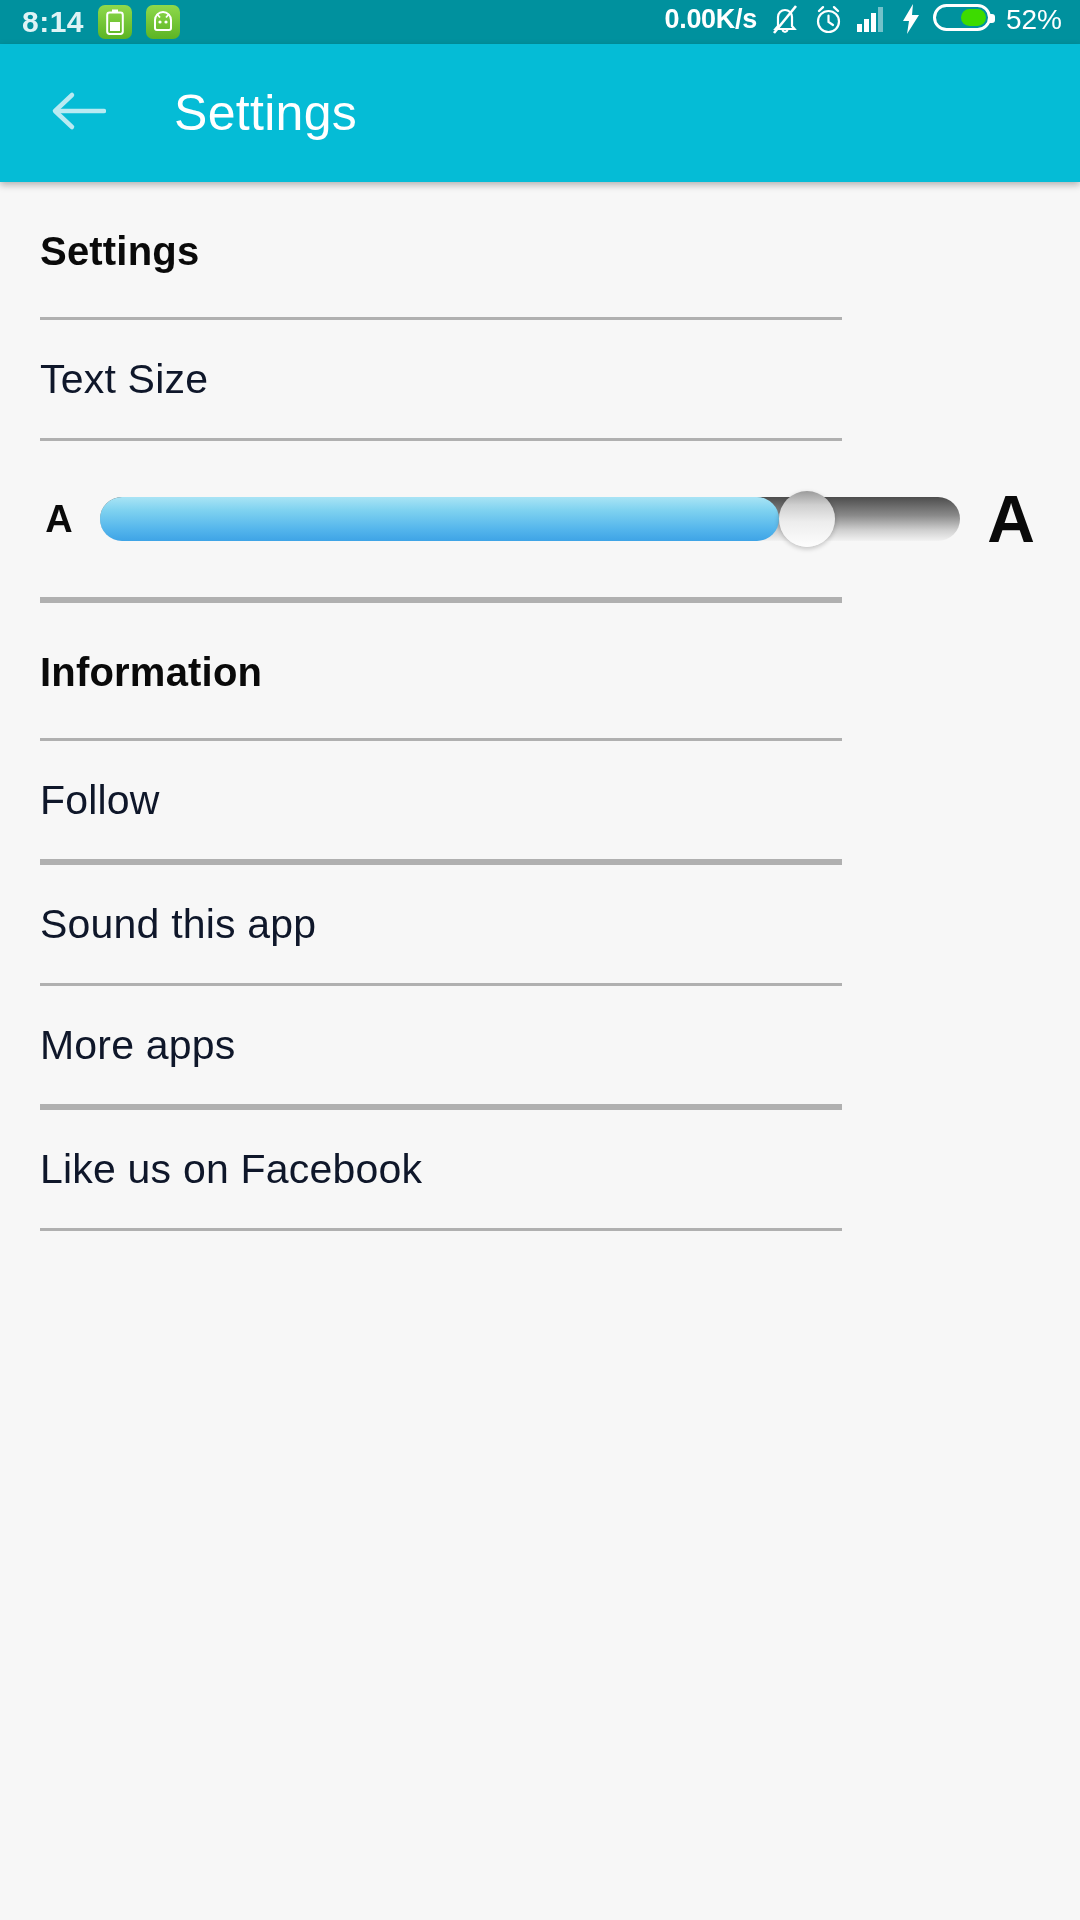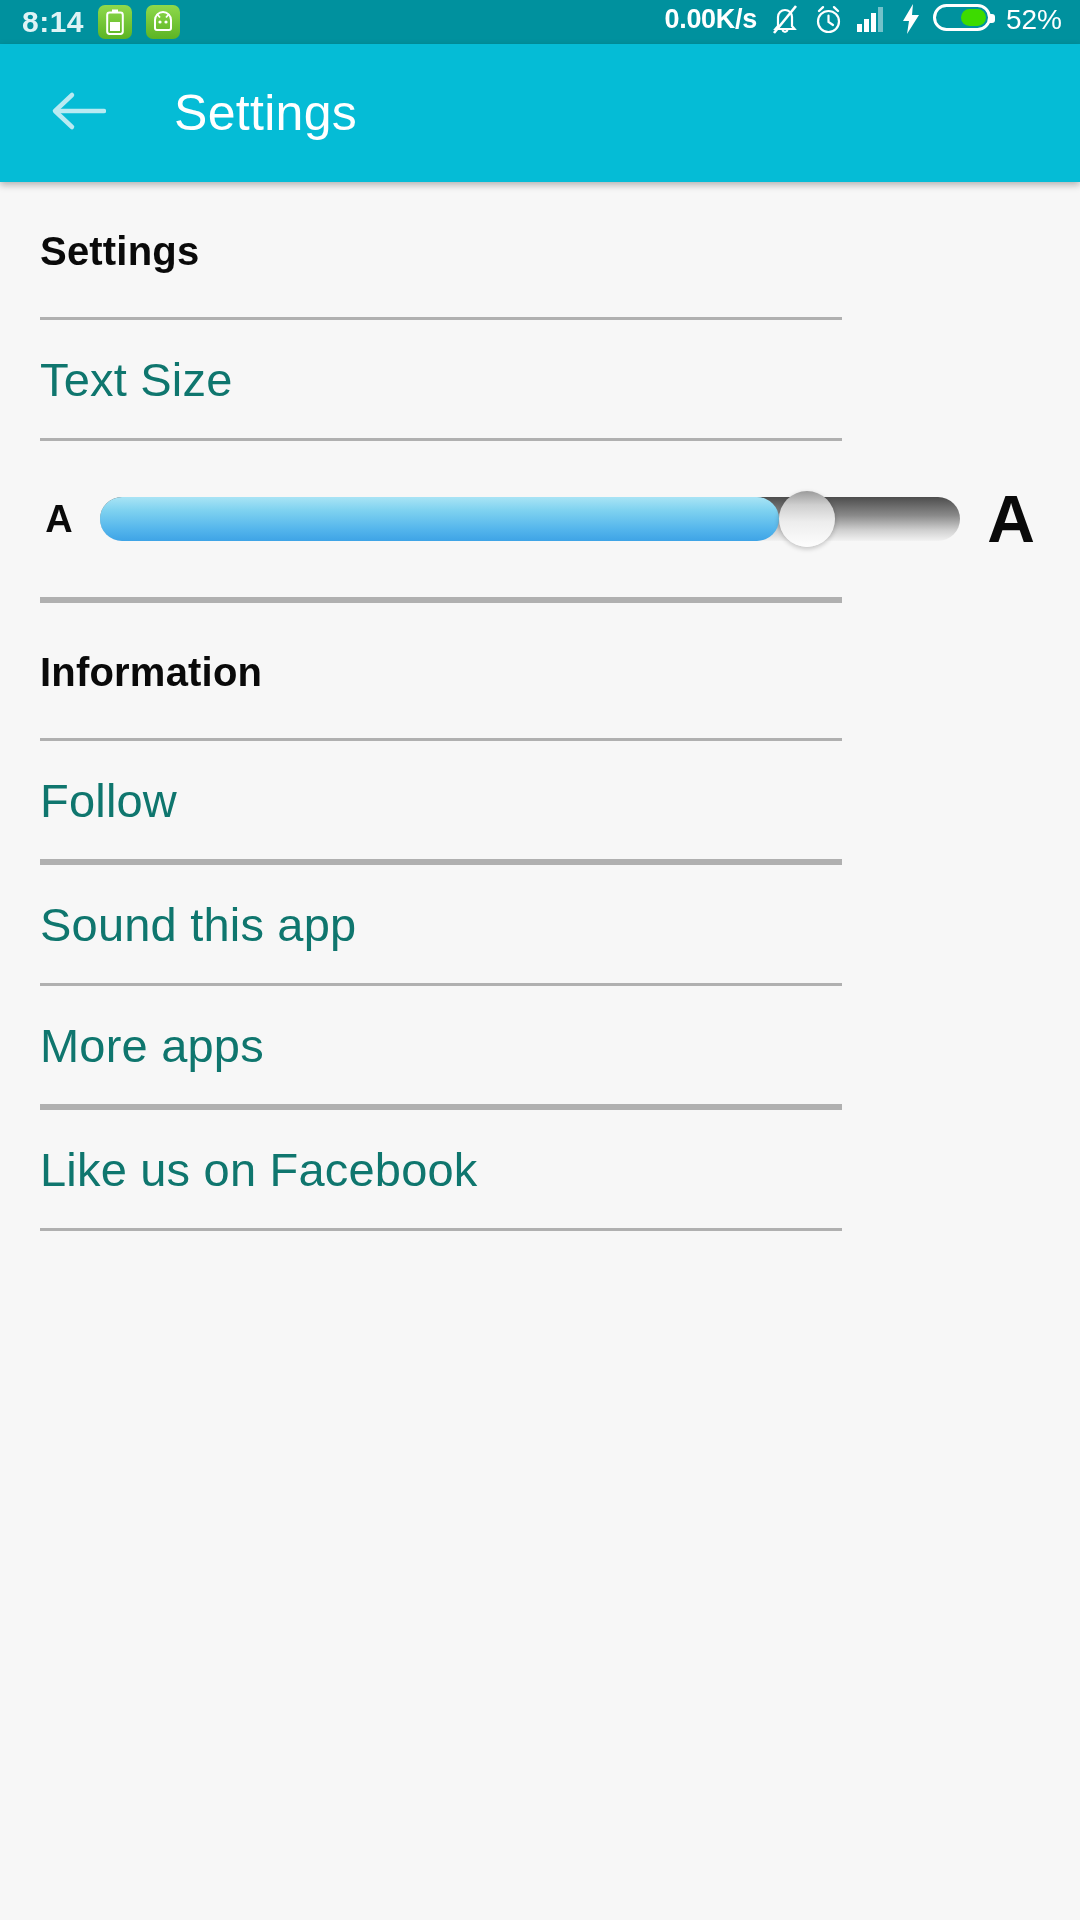--- a/index.html
+++ b/index.html
@@ -65,21 +65,21 @@
   .section-header{
     font-size:40px; font-weight:bold; color:#0a0a0a;
     padding:47px 0 43px 0; letter-spacing:.2px;
   }
   .divider{ height:3px; background:#b0b0b0; width:802px; margin-left:40px; }
 
   .row{
     height:118px; display:flex; align-items:center;
     padding:0 40px; width:100%;
   }
-  .row-label{ font-size:47px; color:#0f766e; letter-spacing:.2px; }
+  .row-label{ font-size:41px; color:#0f172a; letter-spacing:.2px; }
   .row-grow{ flex:1; }
 
   
   .slider-row{
     height:156px; display:flex; align-items:center;
     padding:0 40px; width:100%;
   }
   .a-small{ font-size:38px; font-weight:bold; color:#0a0a0a; width:38px; text-align:center; }
   .a-large{ font-size:66px; font-weight:bold; color:#0a0a0a; width:58px; text-align:center; }
   .slider-wrap{

